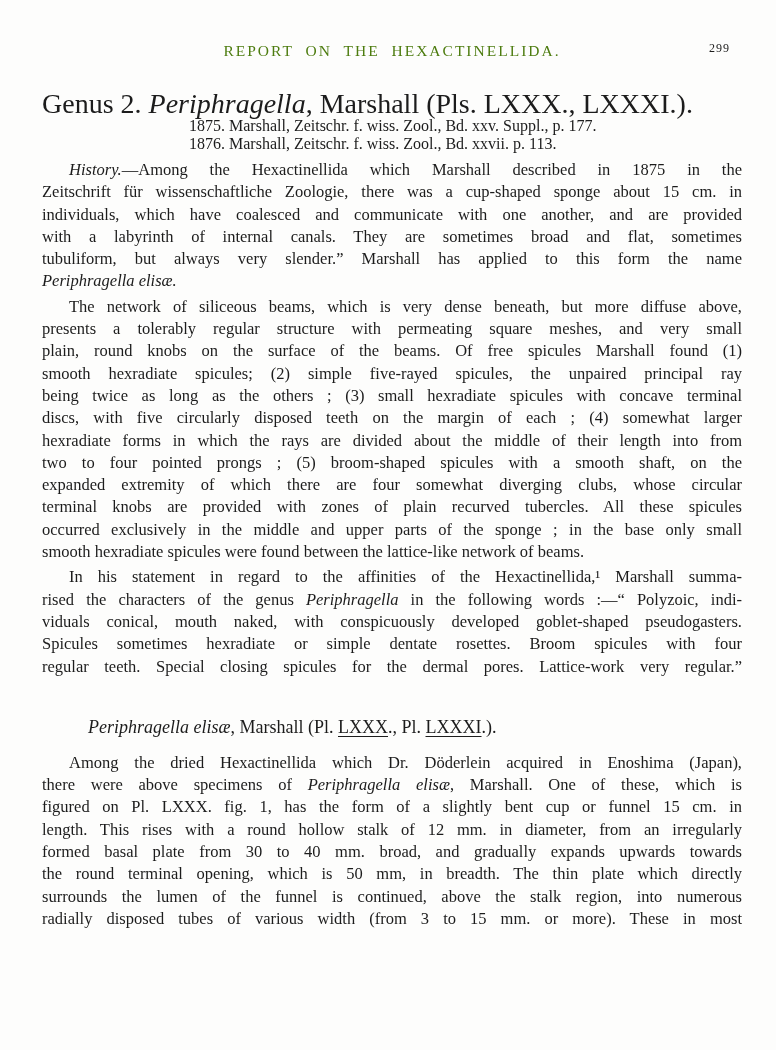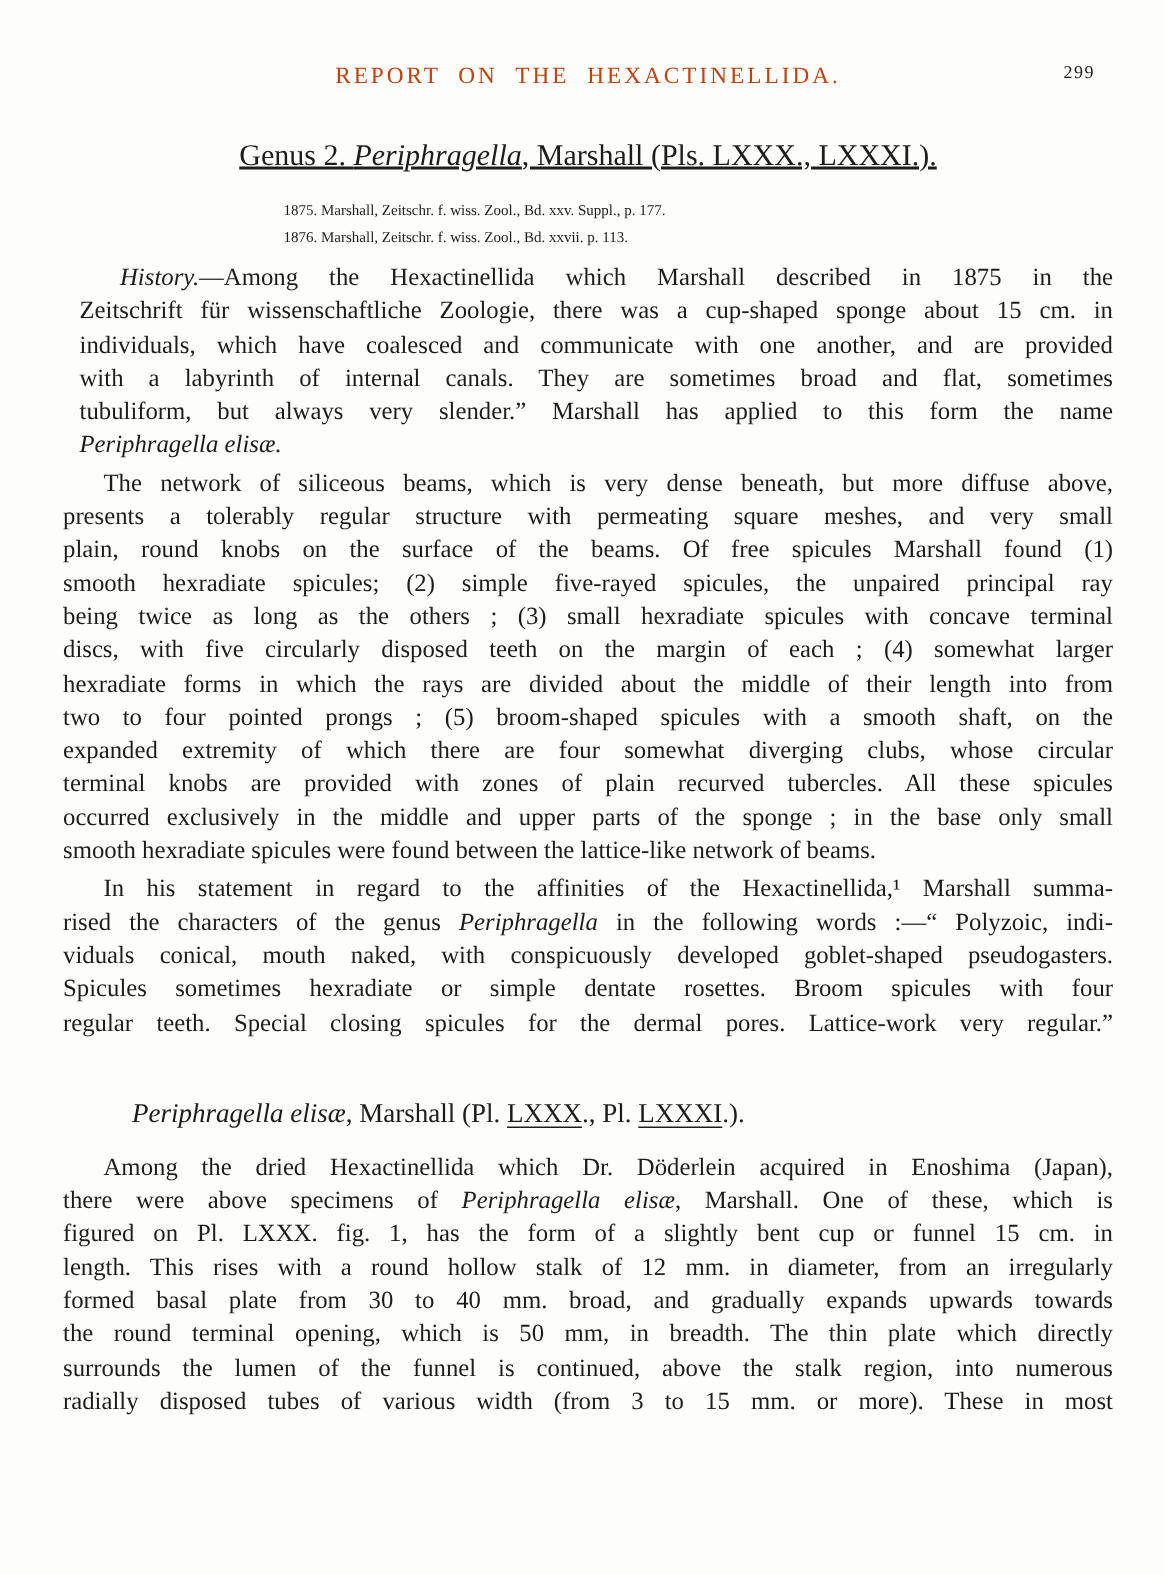--- a/index.html
+++ b/index.html
@@ -22,47 +22,46 @@
   .runhead{
     position:relative;
     margin-top:42px;
     height:20px;
   }
   .runhead-title{
     text-align:center;
     font-size:15.5px;
     letter-spacing:2px;
     word-spacing:6px;
-    color:#c2410c;
+    color:#4d7c0f;
   }
   .page-number{
     position:absolute;
     top:-1px;right:12px;
     font-size:12px;
     letter-spacing:1px;
   }
   
   .genus-heading{
     margin-top:30px;
-    text-align:center;
-    font-size:20px;
+    text-align:left;
+    font-size:28px;
     line-height:24px;
-    text-decoration:underline;
   }
   
   .citations{
-    margin-top:16px;
+    margin-top:1px;
     padding-left:147px;
-    font-size:10px;
+    font-size:16px;
     line-height:17.5px;
   }
   
   .bodytext{font-size:16.5px;}
   .para{margin-top:3px;}
-  .para:first-of-type{margin-top:7px;margin-left:11px;}
+  .para:first-of-type{margin-top:7px;}
   .line{
     line-height:22.3px;
     text-align:justify;
     text-align-last:justify;
     white-space:normal;
   }
   .line.ind{text-indent:27px;}
   .line.last{text-align-last:left;}
   
   .species-heading{

